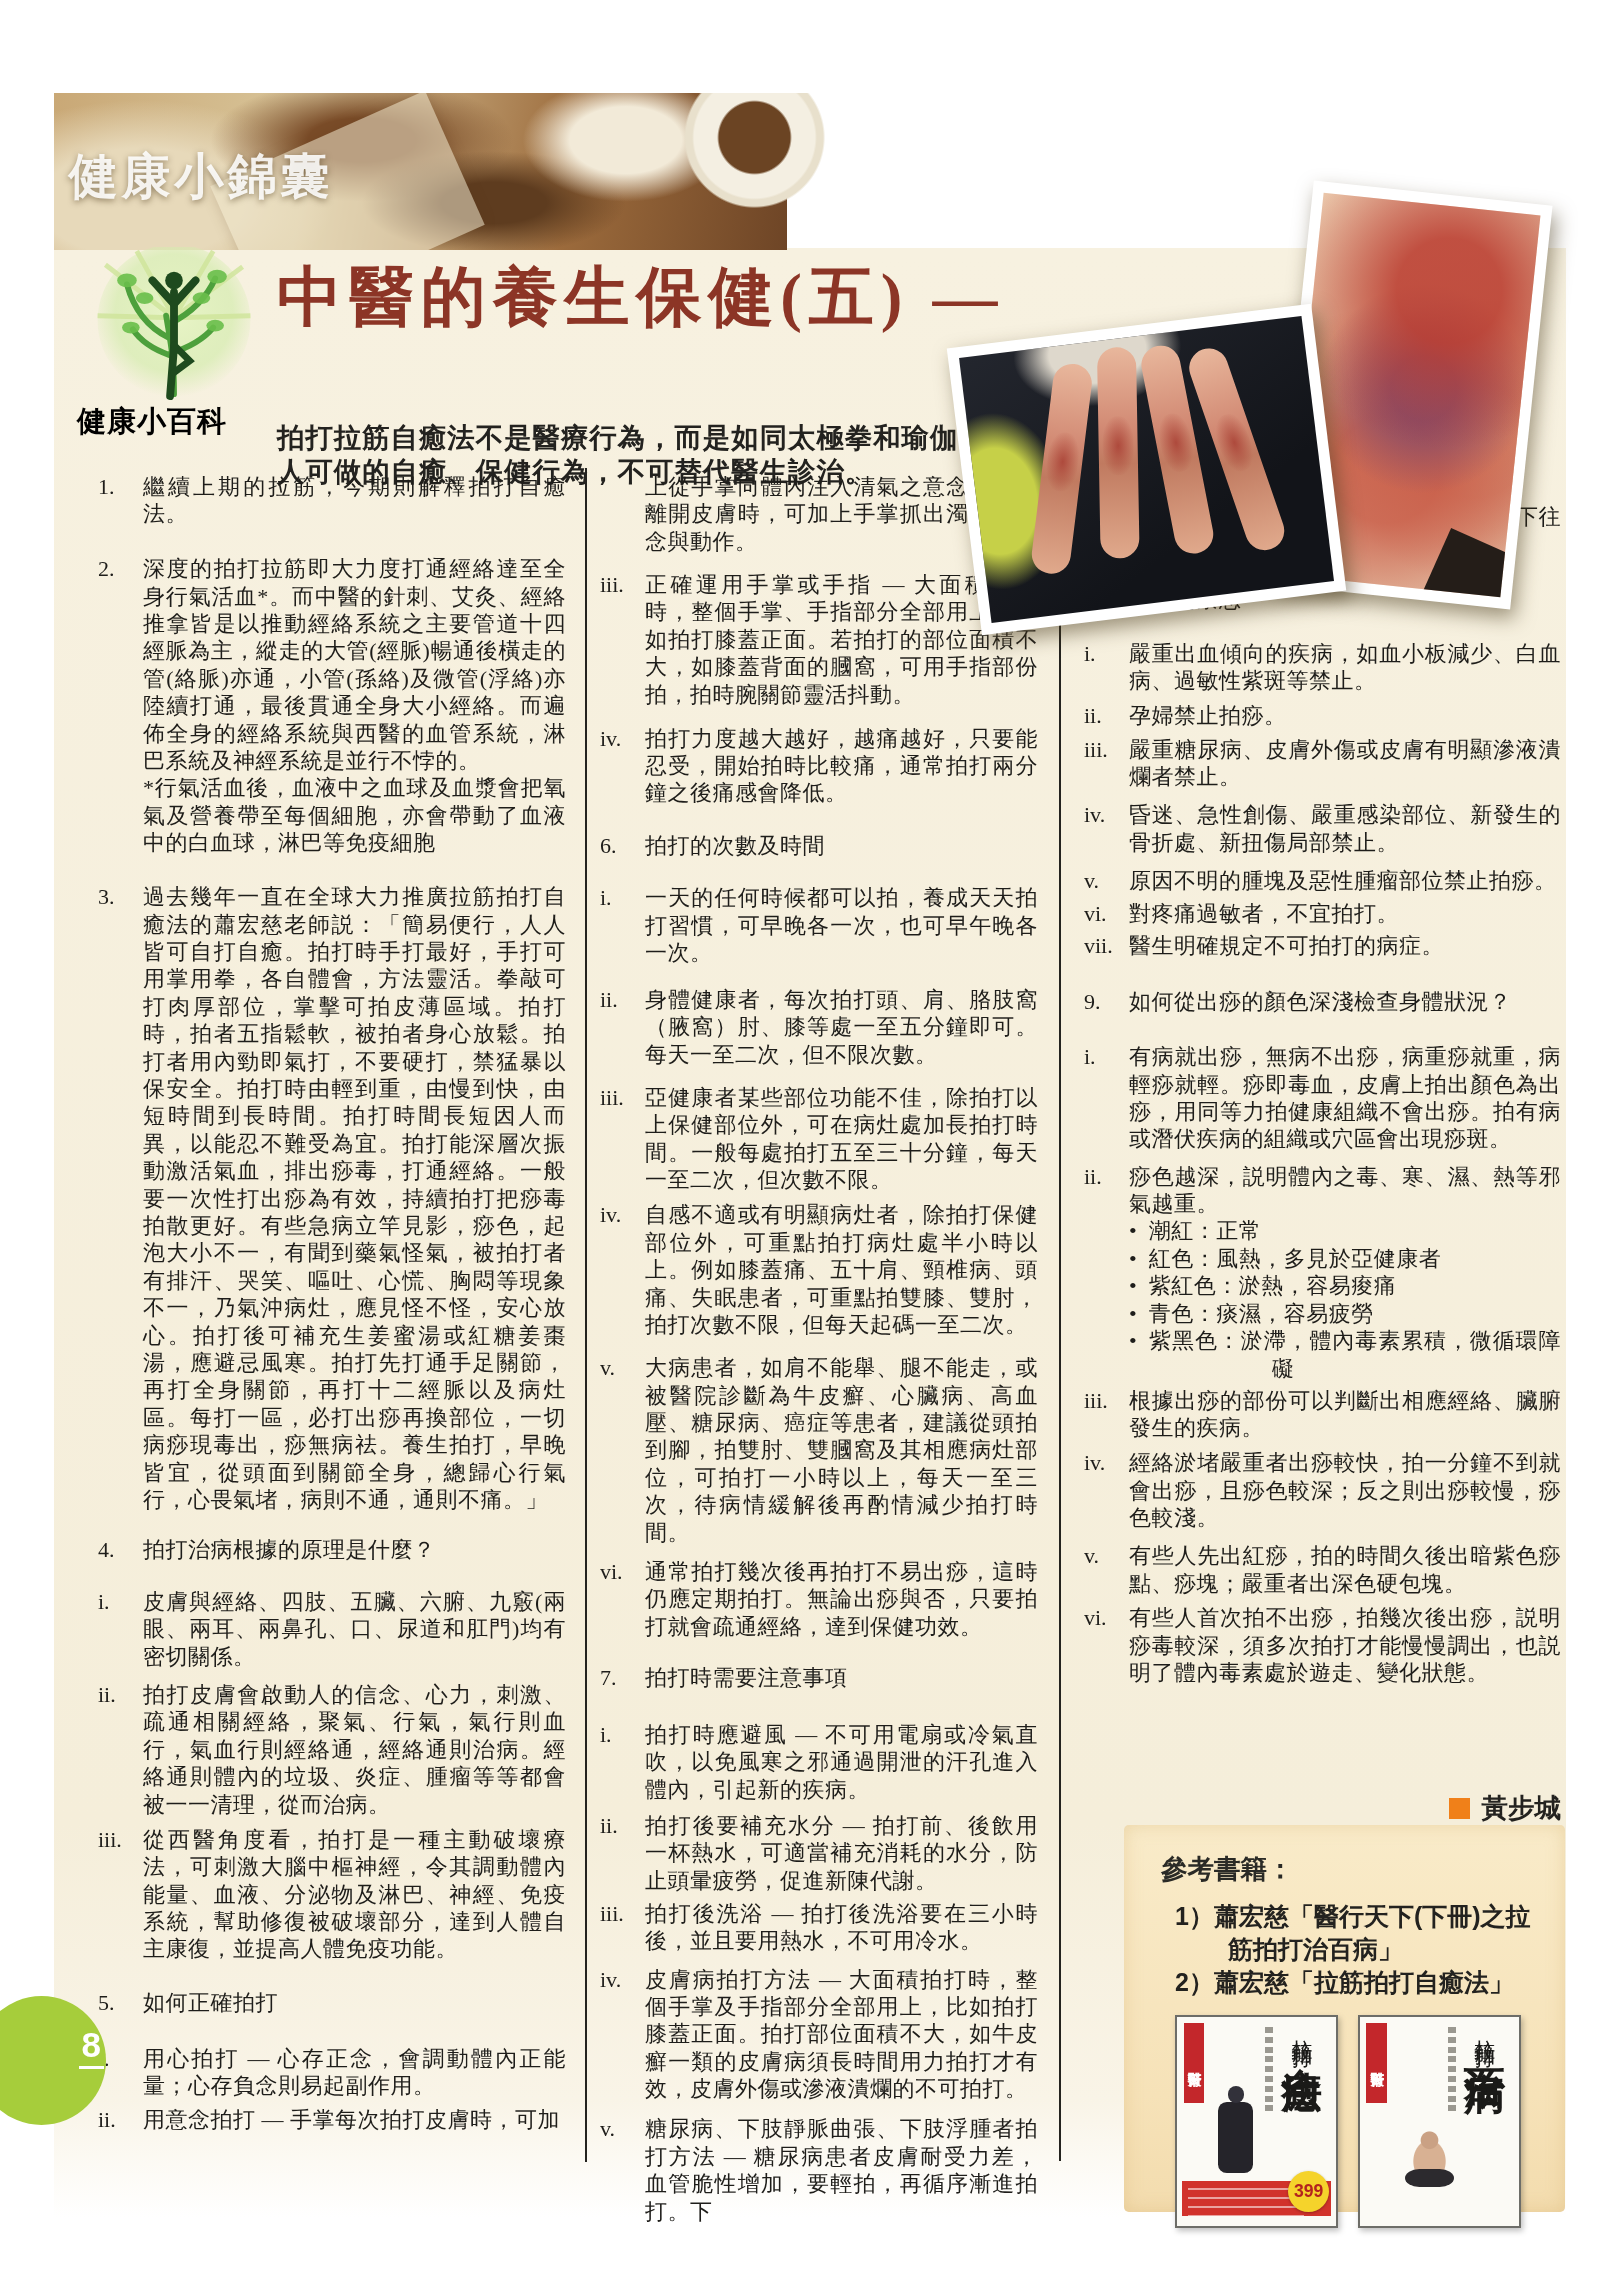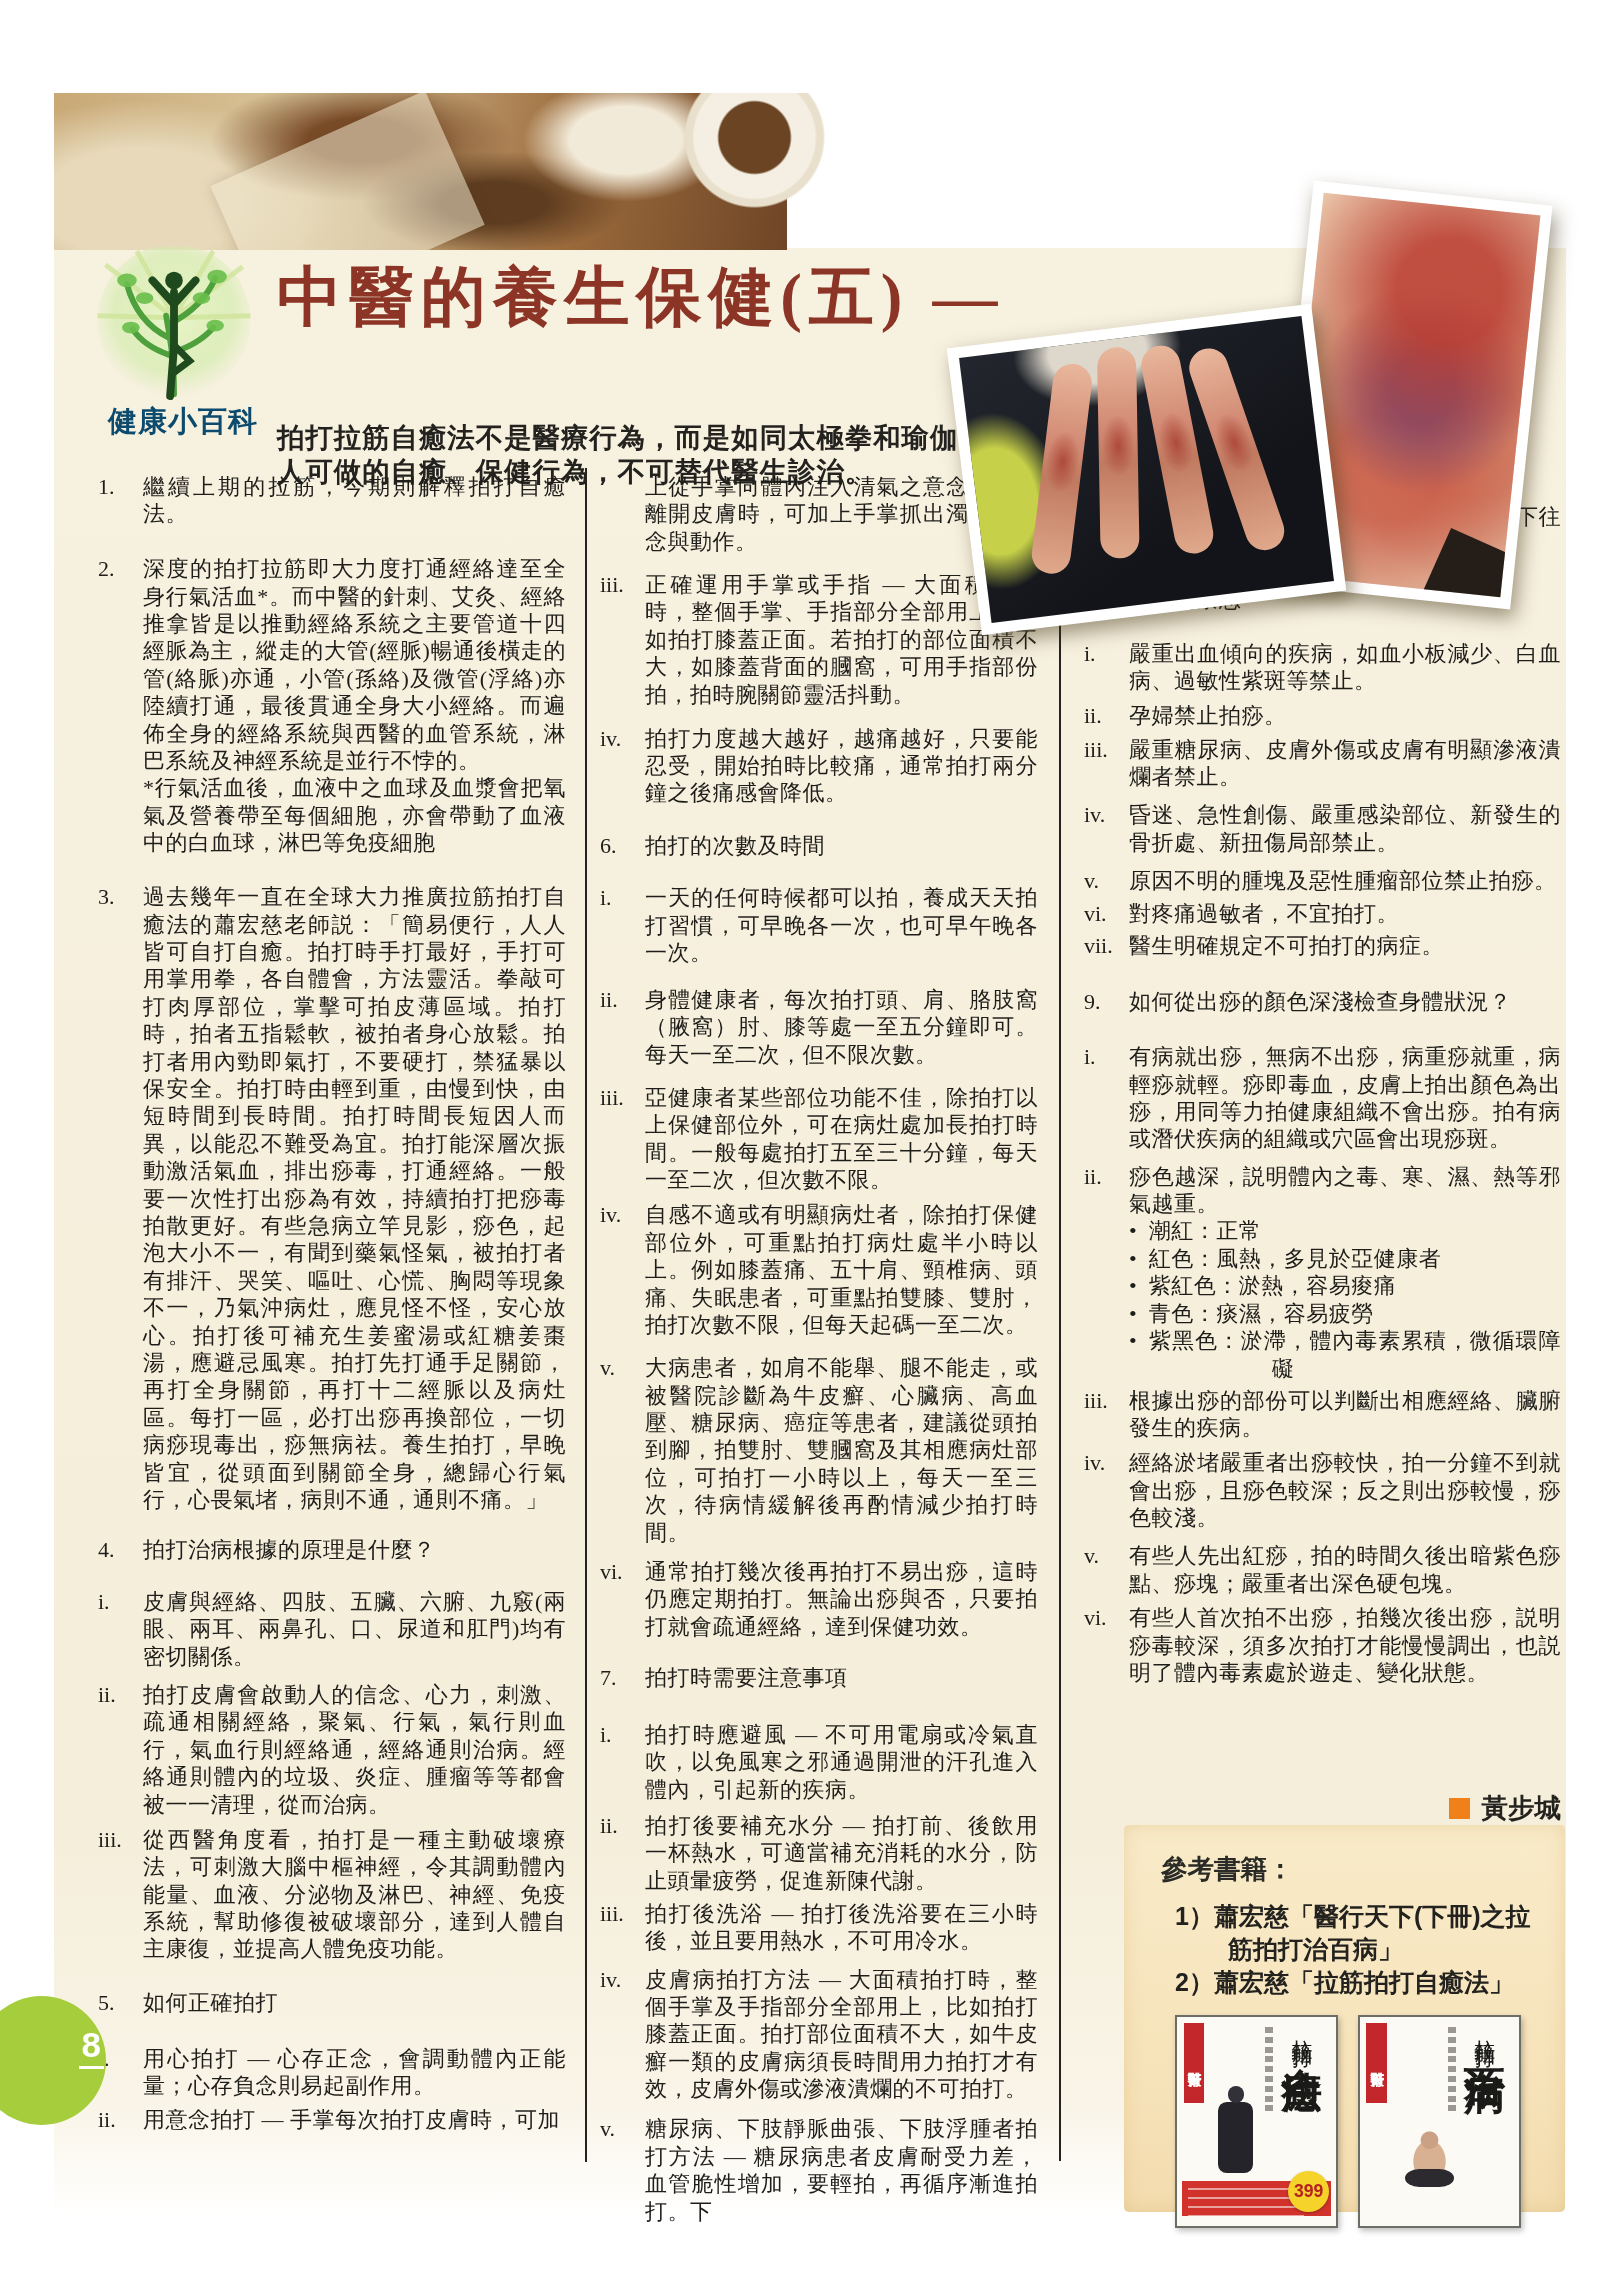--- a/index.html
+++ b/index.html
@@ -32,22 +32,22 @@
   .water{position:absolute;left:0;bottom:0;width:776px;height:33px;
     background:repeating-linear-gradient(90deg, rgba(255,200,90,.25) 0 3.9px, rgba(10,18,36,0) 3.9px 29px, rgba(120,190,255,.22) 29px 32px, rgba(10,18,36,0) 32px 59px),
     linear-gradient(180deg,#0b1428,#050a16);filter:blur(1px);}
   .issue{position:absolute;left:108px;top:47px;display:flex;align-items:center;gap:11.8px;
     font-family:"Liberation Sans",sans-serif;color:#fff;font-size:33px;font-weight:bold;letter-spacing:2px;}
   .issue .sep{font-weight:normal;opacity:.9;}
   .issue-circle{display:inline-flex;align-items:center;justify-content:center;width:47px;height:47px;
     border-radius:50%;background:#f07d22;color:#fff;font-size:26.5px;font-weight:bold;}
   
   .yoga{position:absolute;left:76px;top:247px;width:196px;height:162px;}
-  .badge{position:absolute;left:108px;top:402px;font-family:"Liberation Sans",sans-serif;
-    font-weight:bold;font-size:29px;color:#0c4a6e;letter-spacing:1px;}
+  .badge{position:absolute;left:77px;top:402px;font-family:"Liberation Sans",sans-serif;
+    font-weight:bold;font-size:29px;color:#000000;letter-spacing:1px;}
   .title{position:absolute;left:277px;top:257px;width:1098px;color:#8c3526;font-weight:bold;
     font-size:65px;line-height:80px;letter-spacing:6.9px;}
   .intro{position:absolute;left:277px;top:421px;width:882px;font-family:"Liberation Sans",sans-serif;
     font-weight:bold;font-size:27.4px;line-height:34px;color:#23221f;letter-spacing:1px;}
   
   .photo{position:absolute;background:#fff;box-shadow:4.9px 8.8px 19.6px rgba(70,55,25,.5);}
   .photo-shoulder{left:1292px;top:192px;width:218px;height:384px;transform:rotate(6deg);z-index:4;padding:10.8px;}
   .shoulder-img{width:100%;height:100%;
     background:
       radial-gradient(circle at 62% 22%, rgba(186,60,48,.85) 0 16%, rgba(186,60,48,0) 48%),
@@ -122,20 +122,21 @@
 <body>
 
 <div class="page">
 
   <div class="paper"></div>
 
   <div class="header">
     <div class="header-left">
       <div class="paper-sheet"></div>
       <div class="dish"></div>
+      <div class="masthead">健康小錦囊</div>
     </div>
   </div>
 
   <svg class="yoga" viewBox="0 0 200 165">
     <defs>
       <radialGradient id="glow" cx="50%" cy="45%" r="55%">
         <stop offset="0%" stop-color="#eaf5c8" stop-opacity="1"></stop>
         <stop offset="70%" stop-color="#d4ecae" stop-opacity=".7"></stop>
         <stop offset="100%" stop-color="#d4ecae" stop-opacity="0"></stop>
       </radialGradient>

